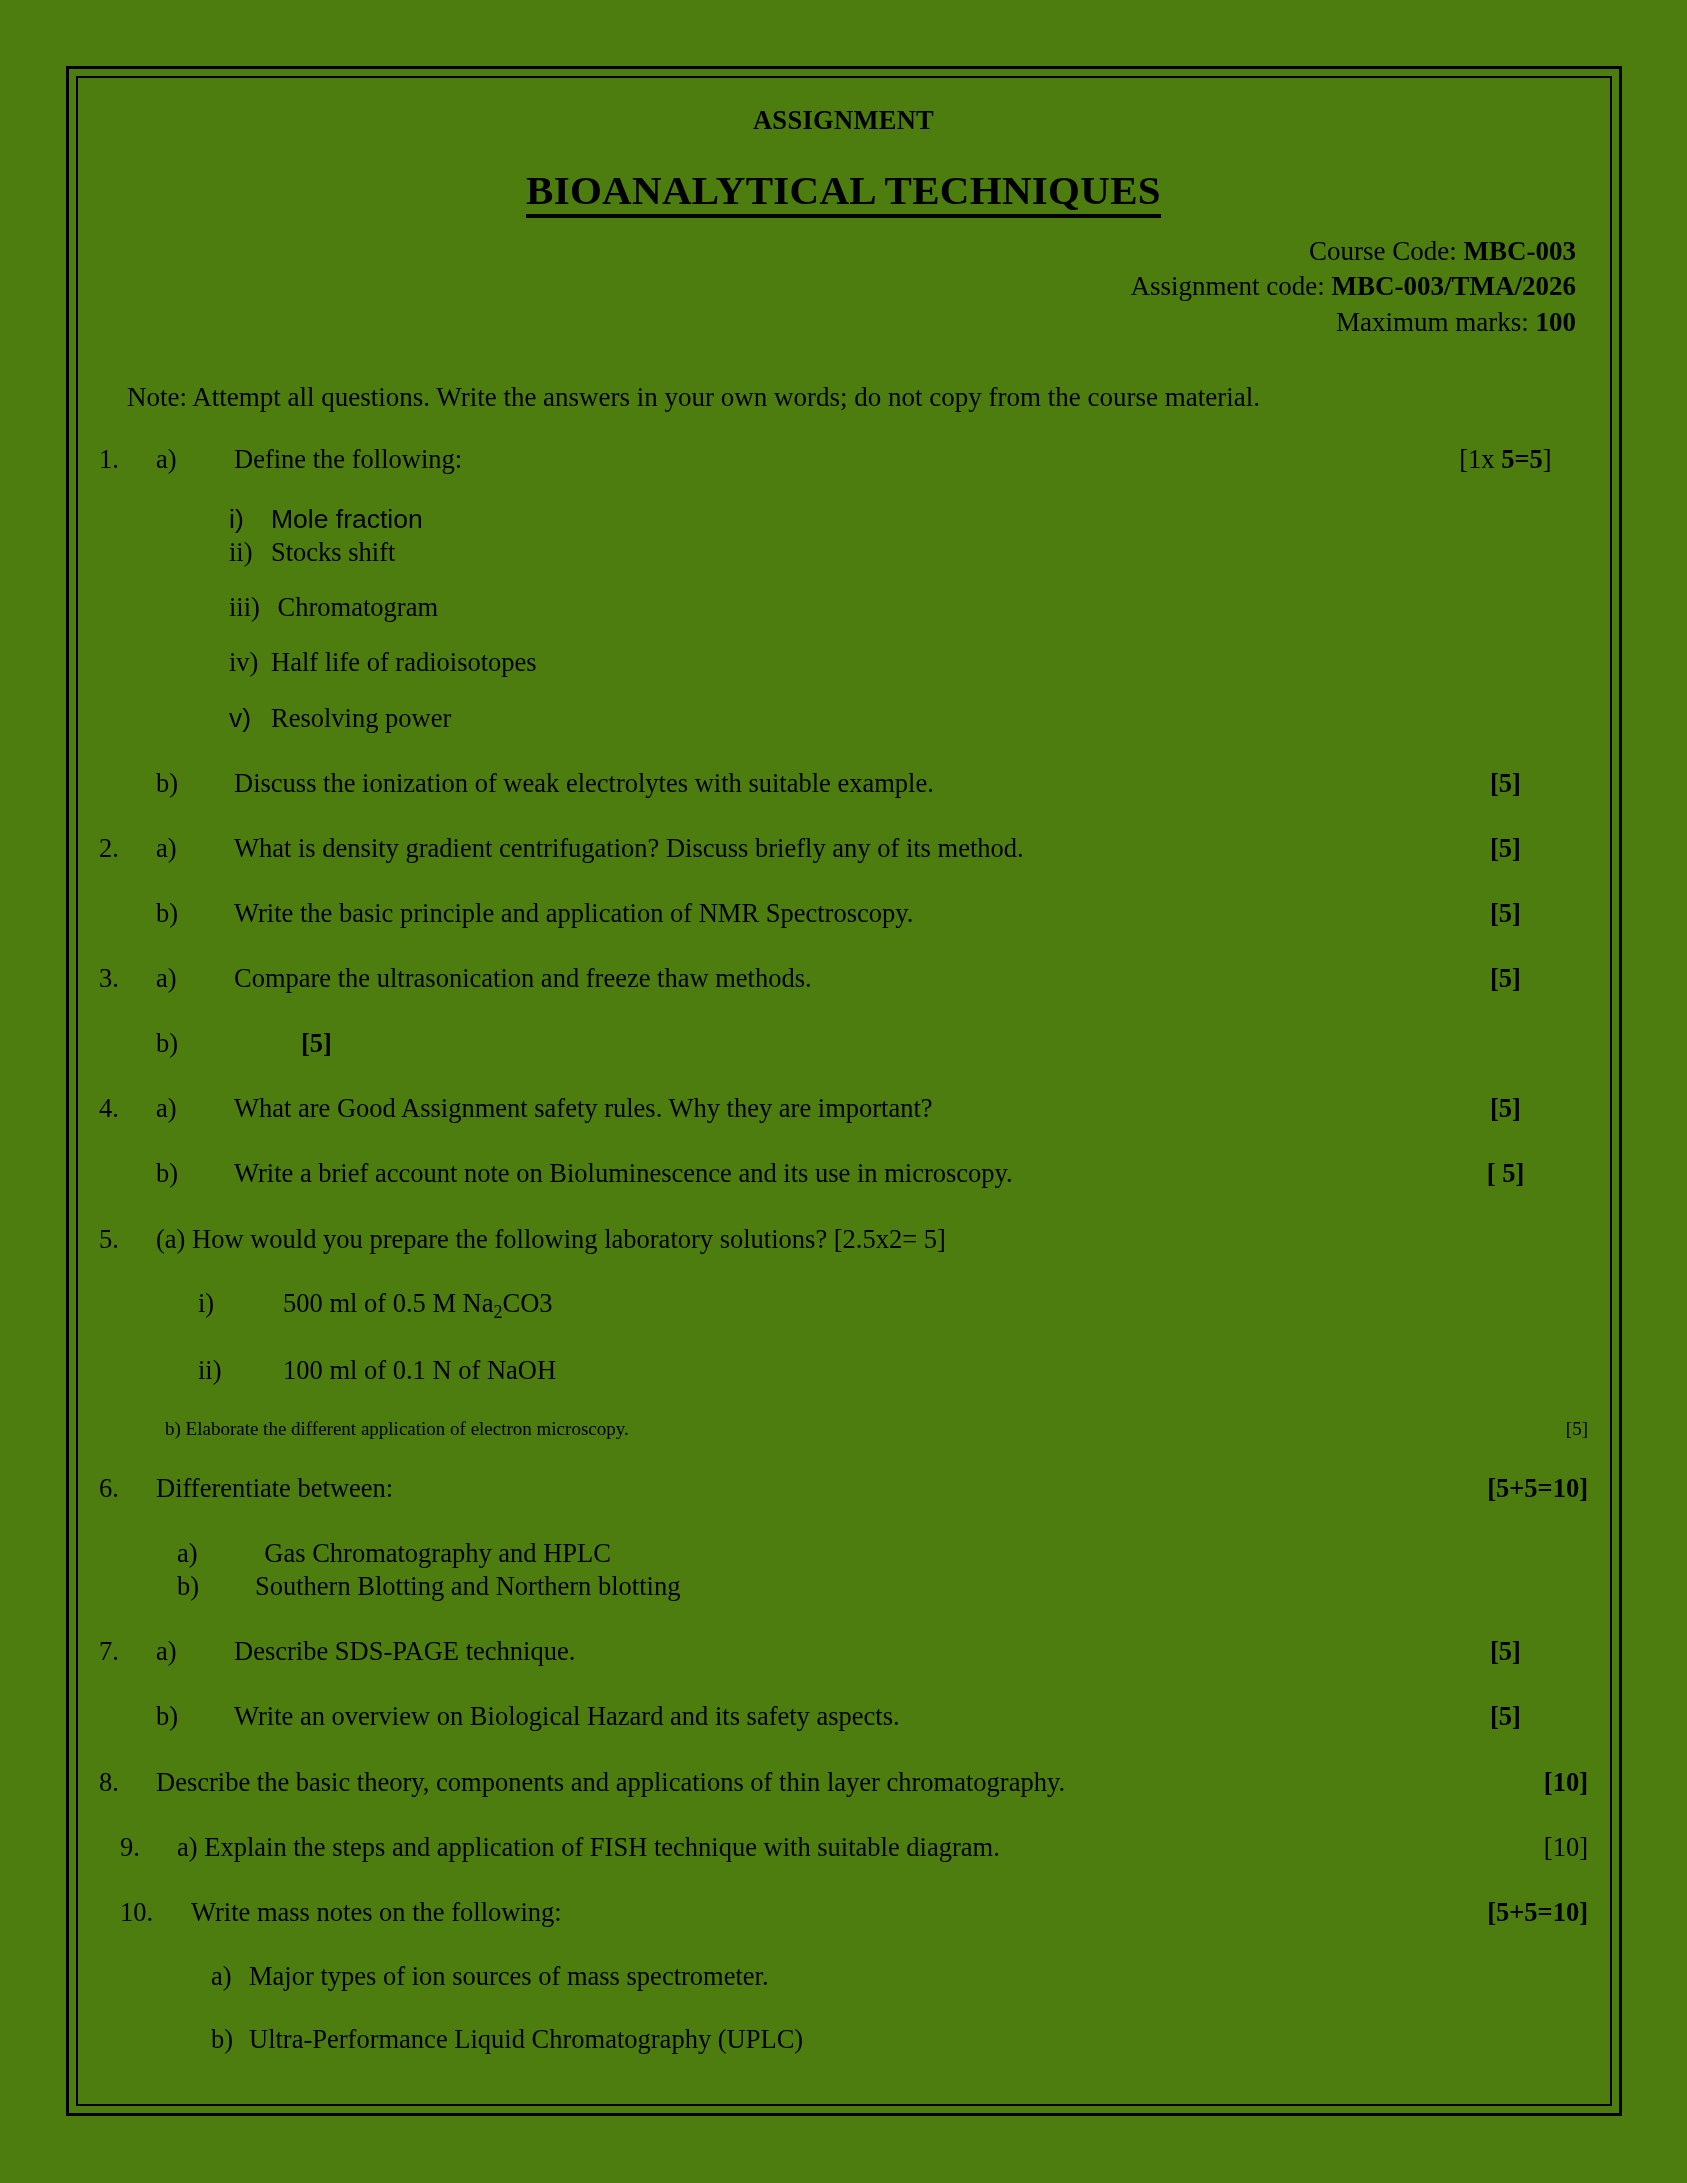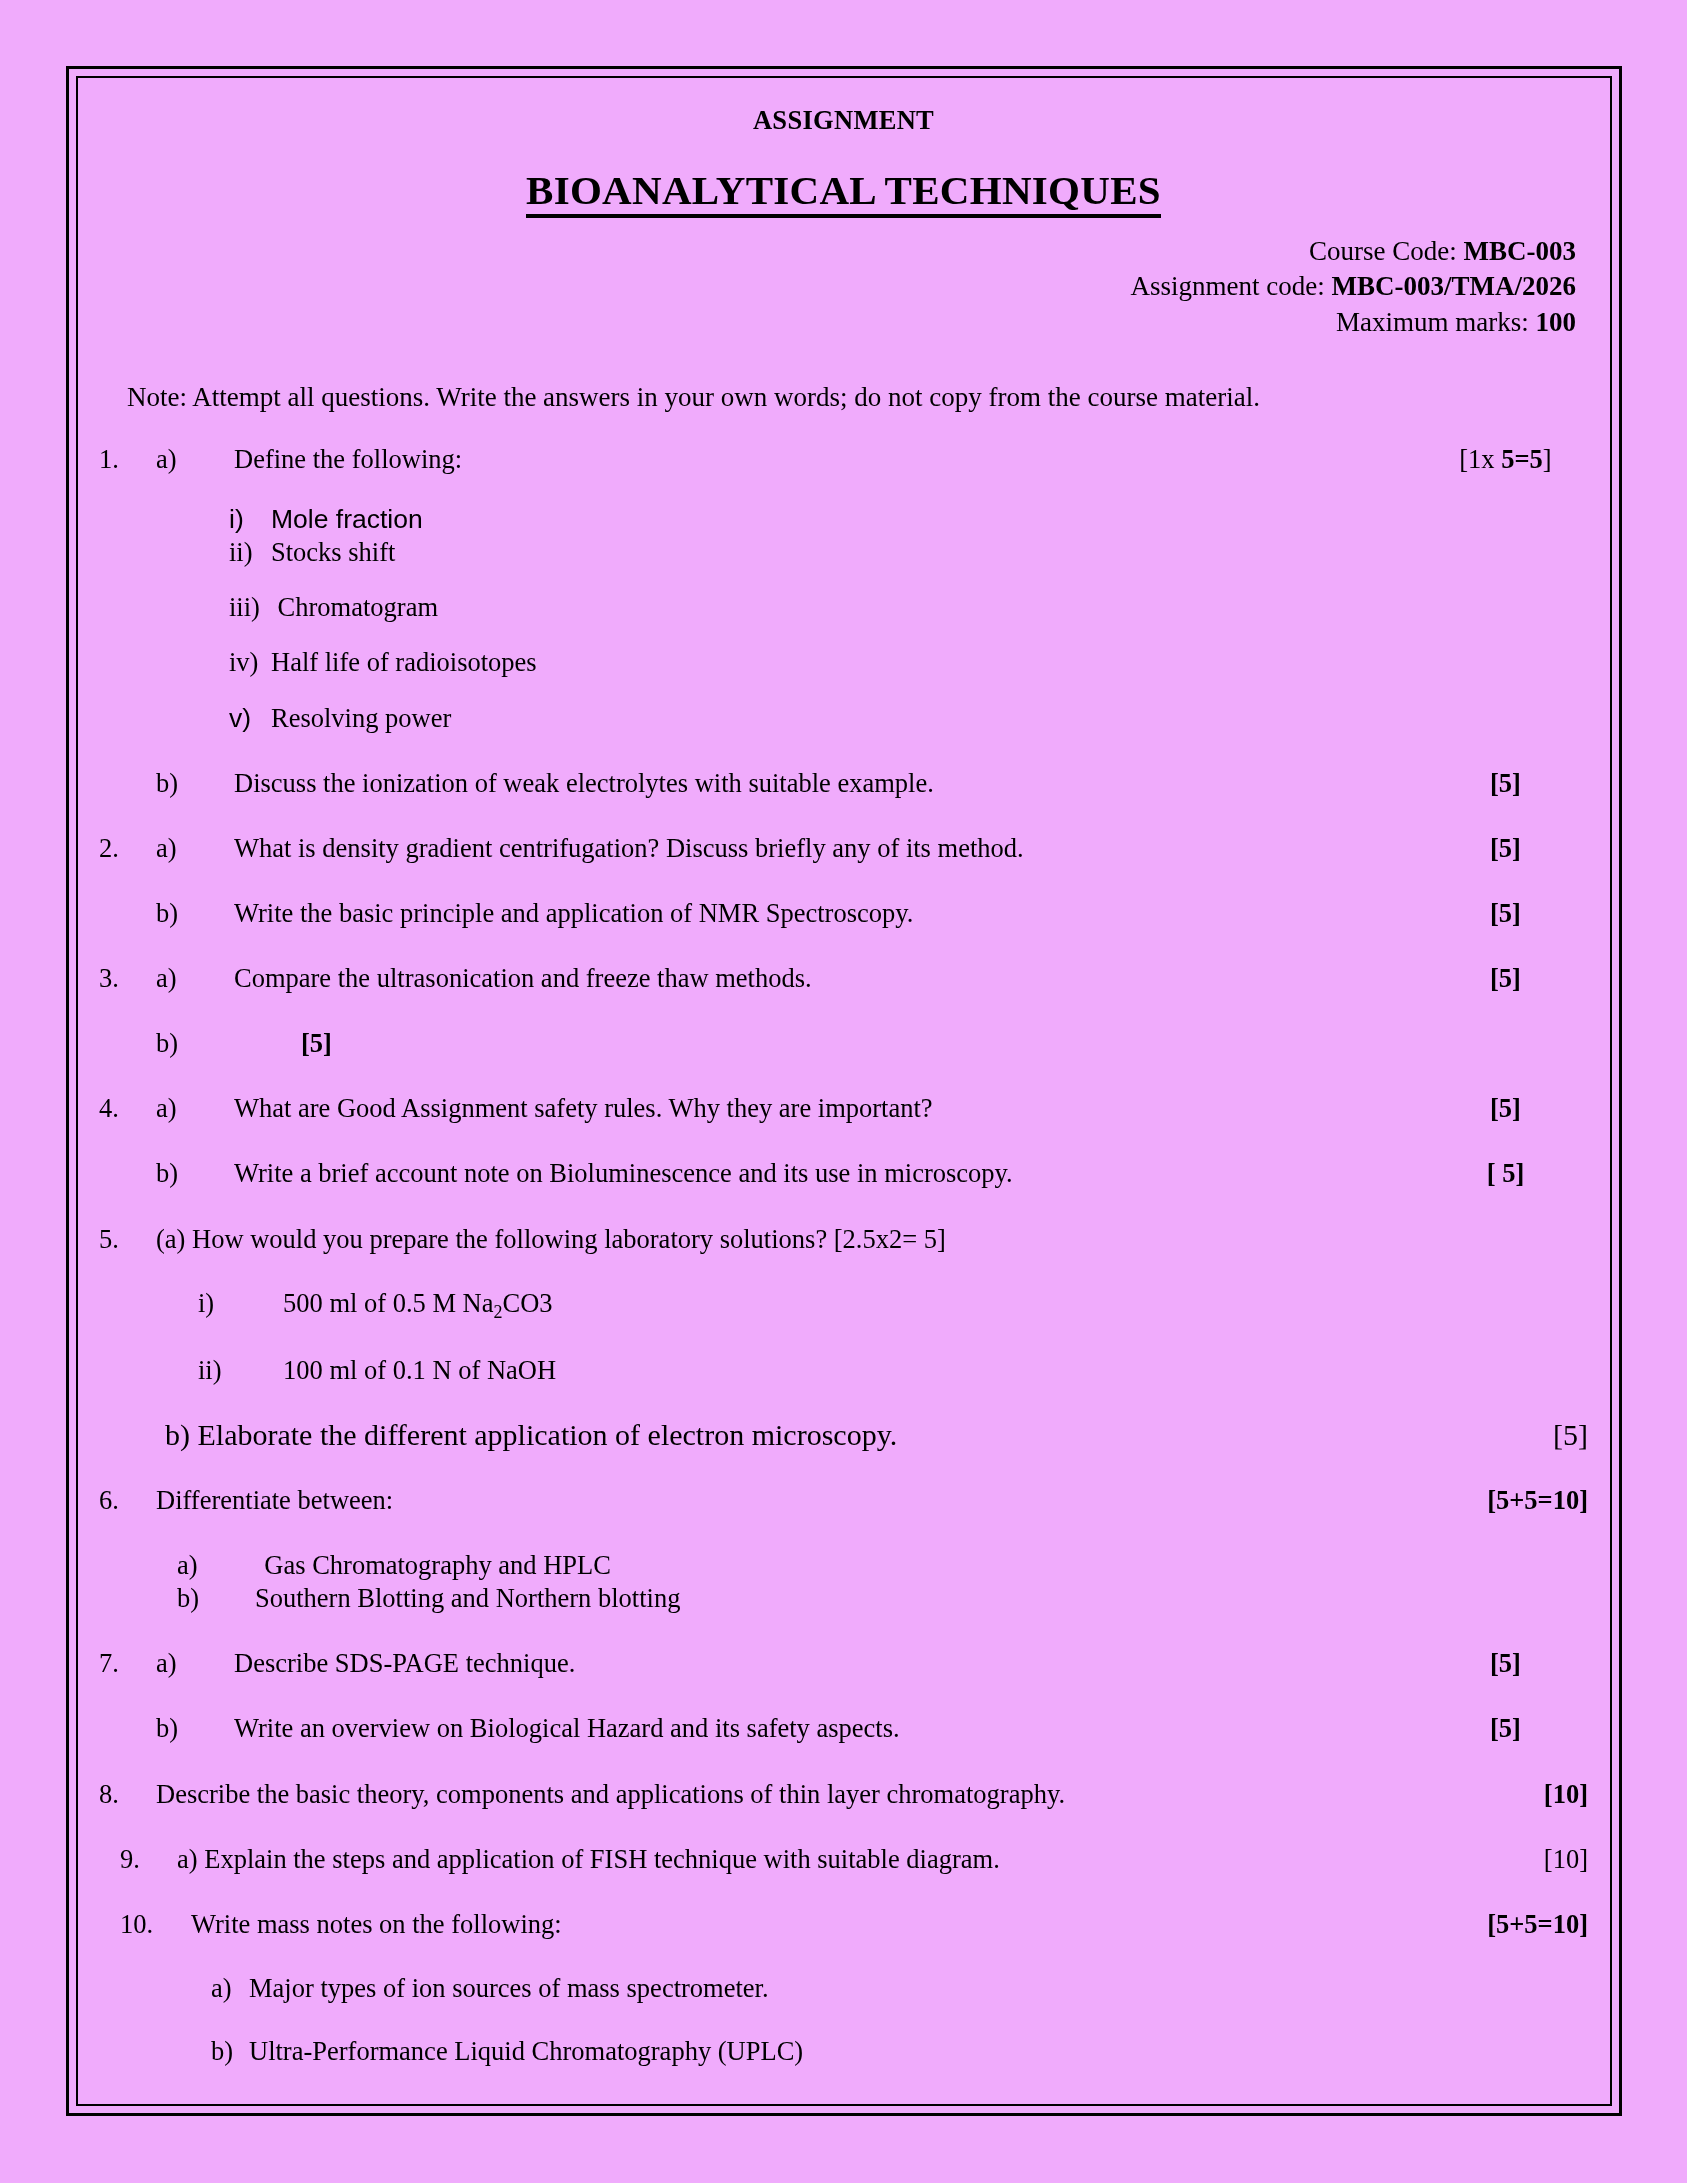--- a/index.html
+++ b/index.html
@@ -5,21 +5,21 @@
 <style>
   html, body {
     margin: 0;
     padding: 0;
     background: #ffffff;
   }
   .page {
     position: relative;
     width: 1687px;
     height: 2183px;
-    background: #f0abfc;
+    background: #4d7c0f;
     font-family: "Liberation Serif", serif;
     color: #000000;
     box-sizing: border-box;
   }
   
   .frame-outer {
     position: absolute;
     left: 66px;
     top: 66px;
     width: 1556px;
@@ -161,21 +161,21 @@
     font-size: 26.5px;
     line-height: 1.25;
     padding-left: 78px;
   }
   .sub-ab-row .sab { flex: 0 0 78px; }
   .sub-ab-row .sabt { flex: 1 1 auto; }
 
   .q5b-row {
     display: flex;
     align-items: flex-start;
-    font-size: 30px;
+    font-size: 19px;
     padding-left: 66px;
   }
   .q5b-row .t { flex: 1 1 auto; }
   .q5b-row .m { flex: 0 0 185px; text-align: right; }
 
   .q10item-row {
     display: flex;
     align-items: baseline;
     font-size: 26.5px;
     padding-left: 112px;

